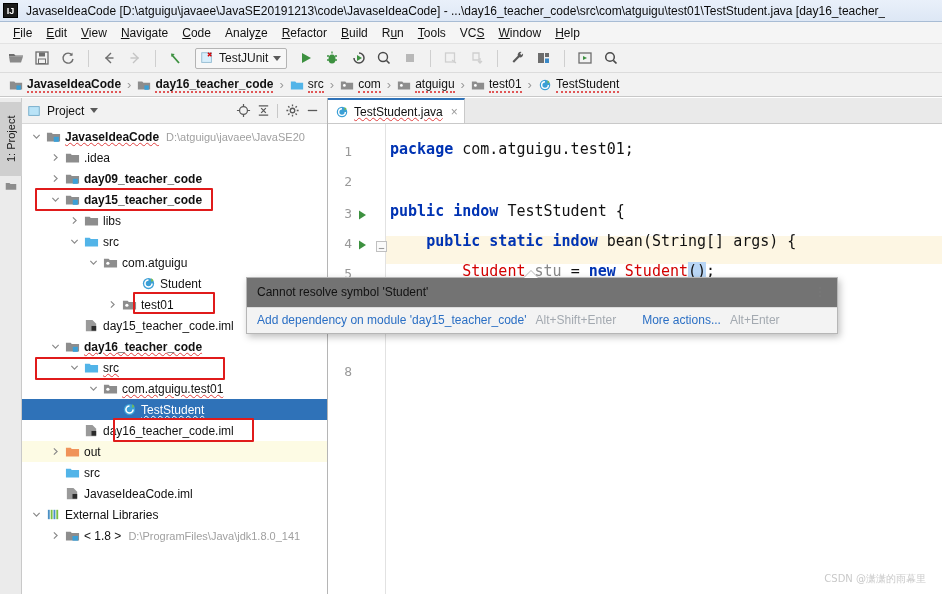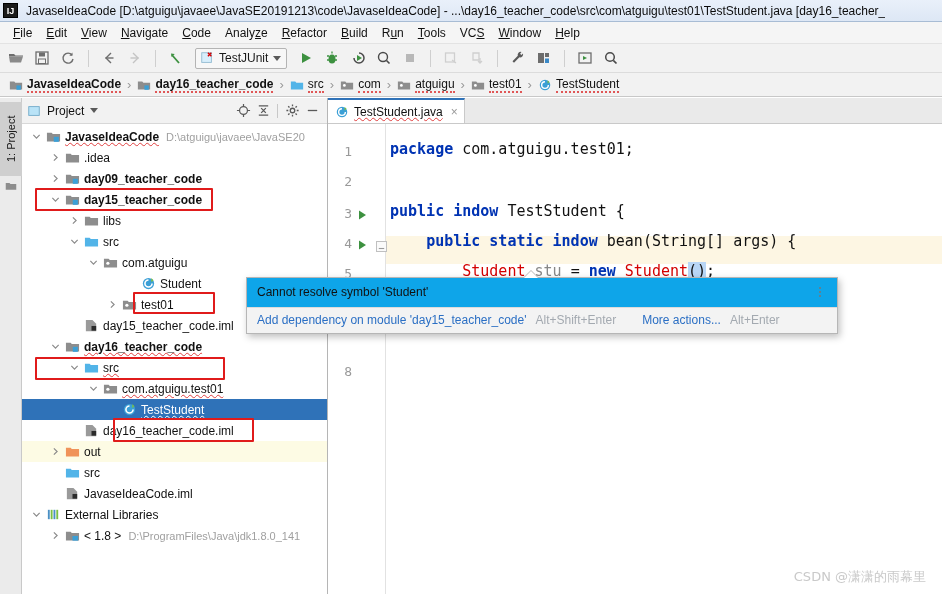--- a/index.html
+++ b/index.html
@@ -214,21 +214,21 @@
   .kw { color:#0033b3; font-weight:bold; }
   .cls { color:#111; }
   .err { color:#d40000; }
   .var { color:#888; }
   .plain { color:#111; }
   .selbg { background:#b9d6f5; }
 
   
   .popup {
     position:absolute; z-index:40;
-    background:#0ea5e9;
+    background:#737373;
     border:1px solid #b6b6b6;
     box-shadow: 2px 3px 7px rgba(0,0,0,0.25);
   }
   .popup-msg {
     padding:7px 10px 8px 10px; font-size:12px; color:#111;
     display:flex; align-items:flex-start;
   }
   .popup-msg .t { flex:1; }
   .kebab { width:14px; display:flex; flex-direction:column; align-items:center; gap:2px; padding-top:2px; }
   .kebab i { width:2px;height:2px;background:#777;display:block;border-radius:50%; }
@@ -248,21 +248,21 @@
     border-bottom:7px solid #ffffff;
   }
   .popup-arrow:after {
     content:''; position:absolute; left:0; top:0;
     border-left:7px solid transparent; border-right:7px solid transparent;
     border-bottom:7px solid #b6b6b6; z-index:-1;
   }
 
   .watermark {
     position:absolute; right:16px; bottom:8px;
-    font-size:13px; color:#c9c9c9; z-index:50;
+    font-size:10px; color:#c9c9c9; z-index:50;
     font-family:"DejaVu Sans", sans-serif;
   }
 </style>
 </head>
 <body>
 
 <div class="titlebar">
   <div class="ij-logo">IJ</div>
   <div class="title-text">JavaseIdeaCode [D:\atguigu\javaee\JavaSE20191213\code\JavaseIdeaCode] - ...\day16_teacher_code\src\com\atguigu\test01\TestStudent.java [day16_teacher_</div>
 </div>

